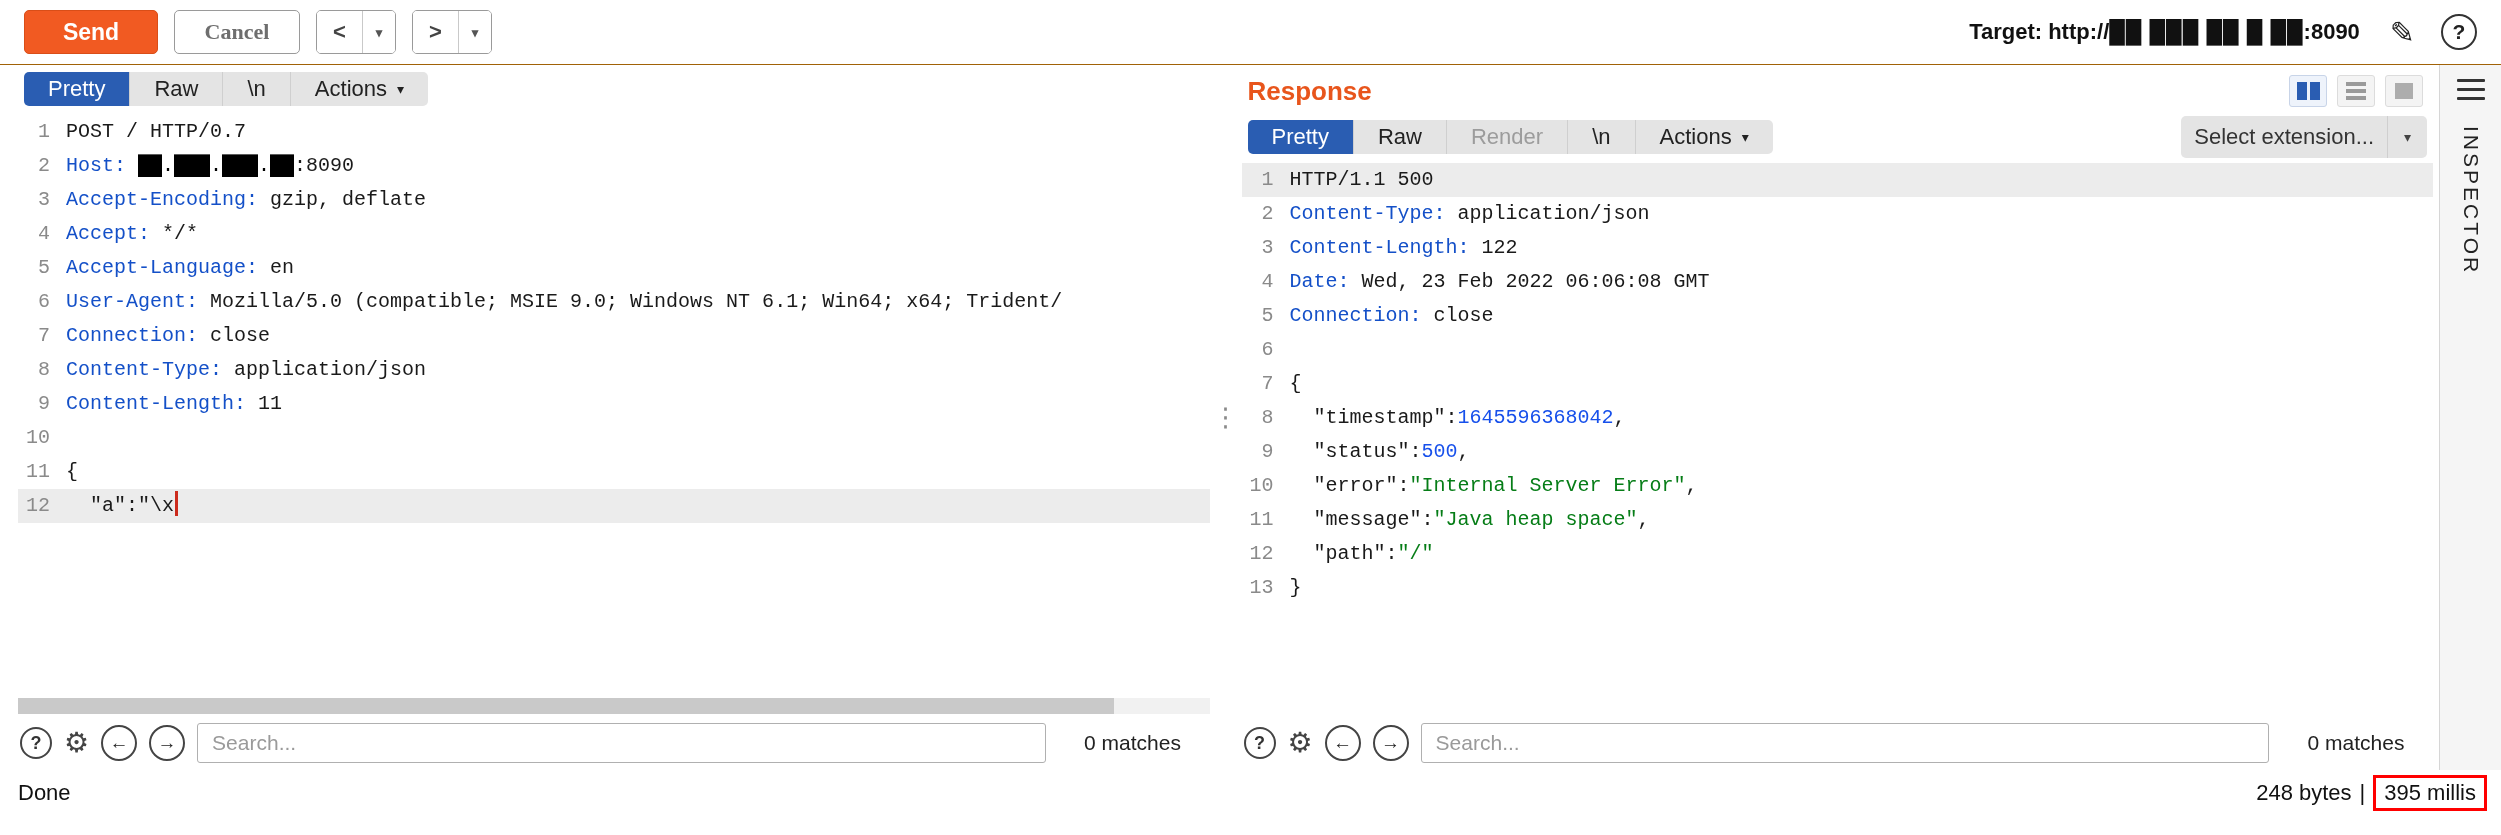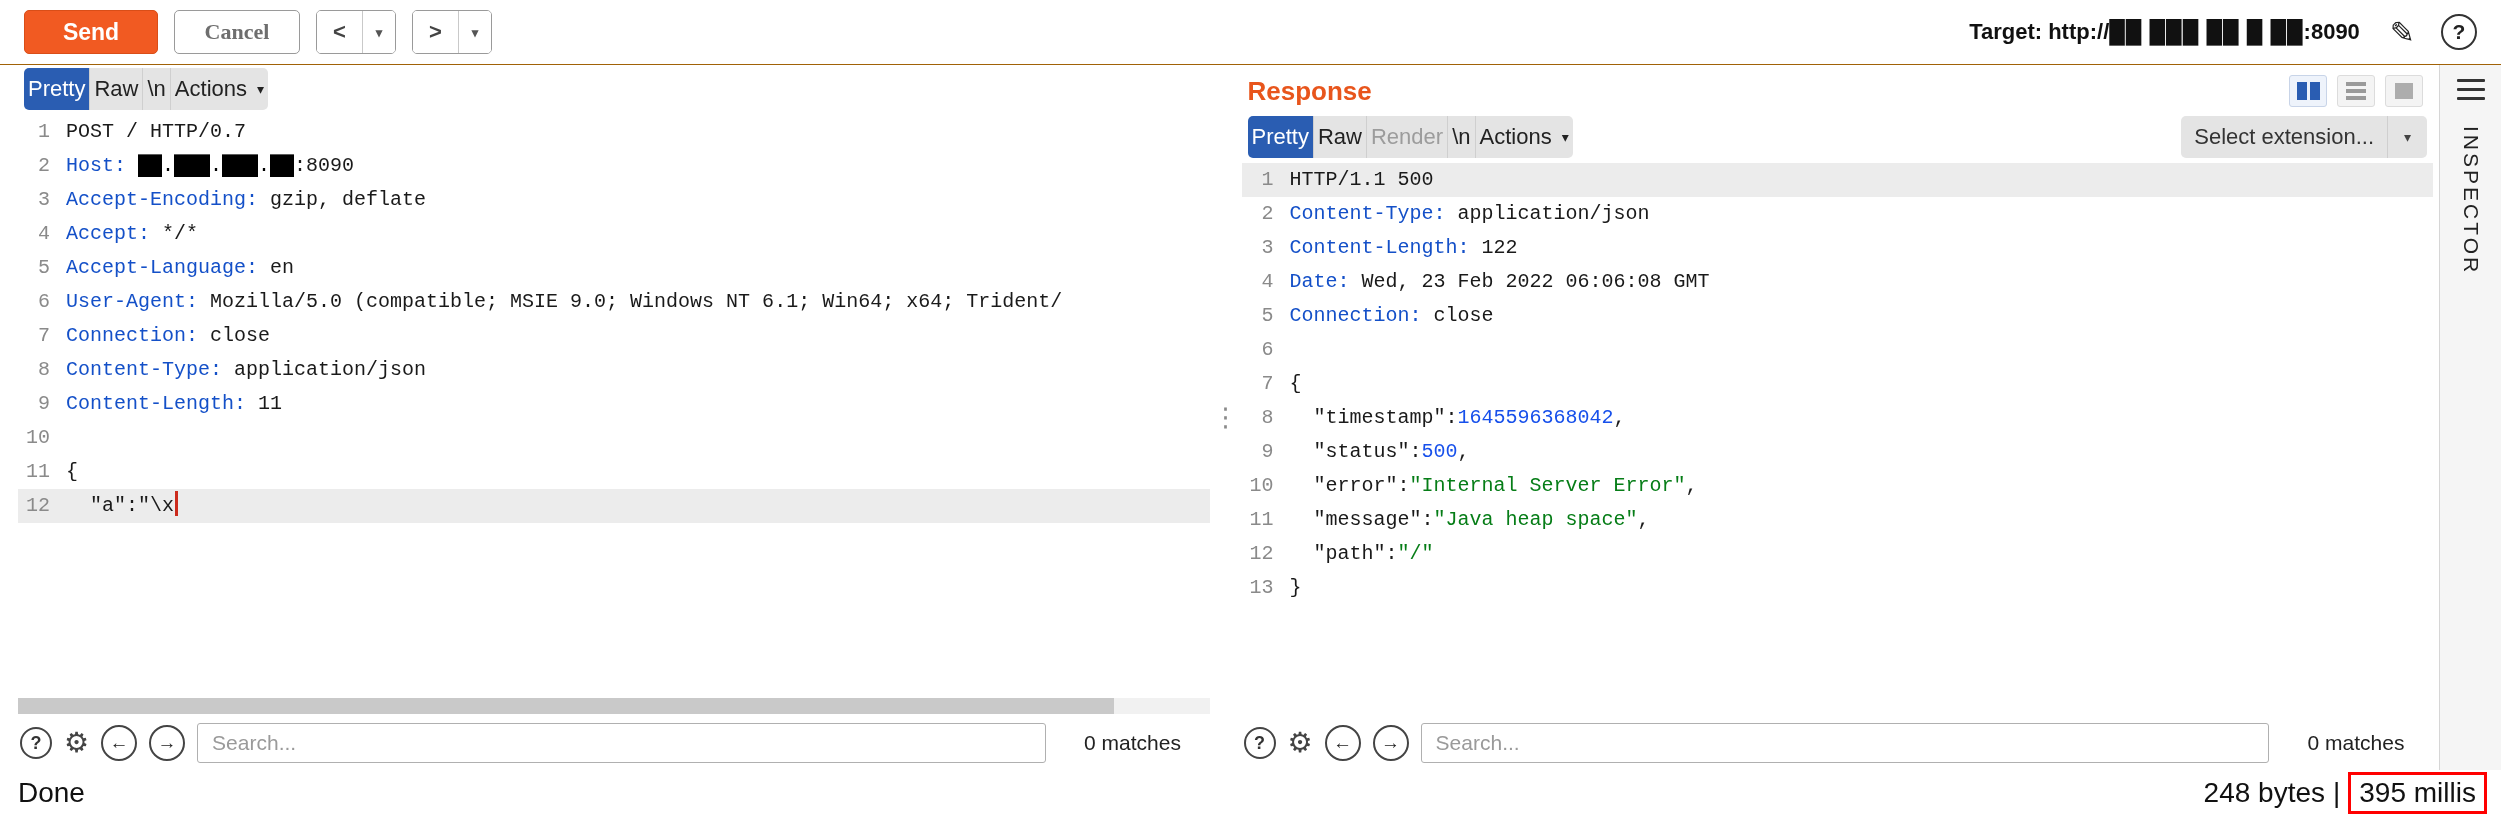--- a/index.html
+++ b/index.html
@@ -42,21 +42,21 @@
   .vt-btn.plain { background:#f4f4f4; border:1px solid #dcdcdc; }
   .icon-cols { display:flex; gap:3px; }
   .icon-cols i { display:block; width:10px; height:18px; background:#2a5db2; }
   .icon-rows { display:flex; flex-direction:column; gap:3px; }
   .icon-rows i { display:block; width:20px; height:4px; background:#9a9a9a; }
   .icon-single { width:18px; height:16px; background:#adadad; display:block; }
 
   
   .tabs { height:48px; display:flex; align-items:center; justify-content:space-between; padding:0 6px; }
   .tab-group { display:inline-flex; border-radius:5px; overflow:hidden; }
-  .tab { height:42px; padding:0 4px; background:#e4e4e4; border:none; border-right:1px solid #cfcfcf;
+  .tab { height:34px; padding:0 24px; background:#e4e4e4; border:none; border-right:1px solid #cfcfcf;
          font-family:inherit; font-size:22px; color:#222; display:flex; align-items:center; gap:10px; }
   .tab:last-child { border-right:none; }
   .tab.active { background:#2a5db2; color:#ffffff; }
   .tab.disabled { color:#9c9c9c; }
   .tab .chev { font-size:14px; color:inherit; }
   .select-ext { display:inline-flex; height:42px; border-radius:5px; overflow:hidden; background:#e4e4e4; }
   .select-ext .lbl { display:flex; align-items:center; padding:0 13px; font-size:22px; color:#333; }
   .select-ext .dd { width:40px; display:flex; align-items:center; justify-content:center;
                     border-left:1px solid #cfcfcf; font-size:14px; color:#444; }
 
@@ -90,21 +90,21 @@
   .matches { flex:0 0 150px; text-align:center; font-size:21px; color:#222; }
 
   
   .inspector { width:62px; flex:0 0 62px; background:#f5f5f5; border-left:1px solid #d6d6d6;
                display:flex; flex-direction:column; align-items:center; padding-top:14px; gap:26px; }
   .hamburger { width:28px; display:flex; flex-direction:column; gap:6px; }
   .hamburger i { display:block; height:3px; background:#333; border-radius:1px; }
   .inspector-label { writing-mode:vertical-rl; font-size:21px; letter-spacing:3px; color:#222; }
 
   
-  .statusbar { height:46px; display:flex; align-items:center; padding:0 14px 0 18px; font-size:28px; color:#111; background:#fff; }
+  .statusbar { height:46px; display:flex; align-items:center; padding:0 14px 0 18px; font-size:22px; color:#111; background:#fff; }
   .status-right { margin-left:auto; display:flex; align-items:center; gap:8px; }
   .redbox { border:3px solid #ff0000; padding:2px 8px; }
 </style>
 </head>
 <body>
 
 <div class="app">
 
   <div class="toolbar">
     <button class="btn-send">Send</button>

